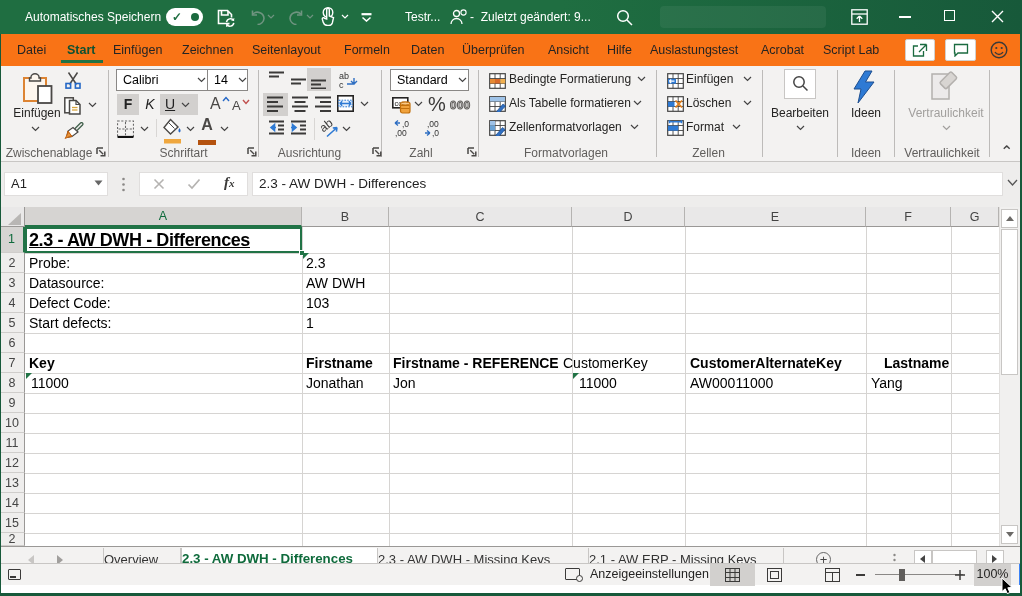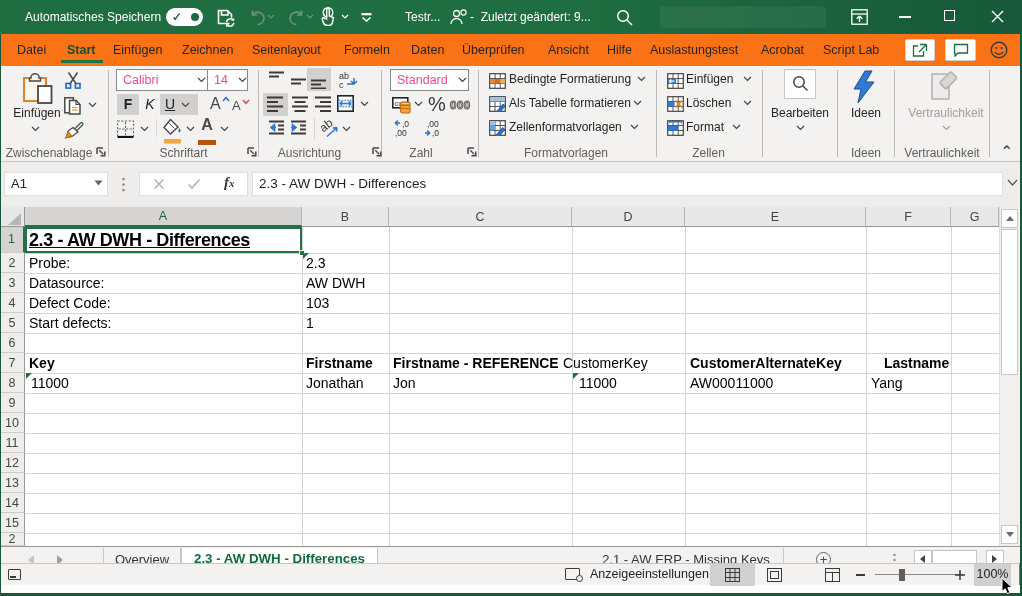--- a/index.html
+++ b/index.html
@@ -18,35 +18,35 @@
 
 #tabrow { left:0; top:34px; width:1022px; height:32px; background:#f97316; border-left:1px solid #17593a; border-right:1px solid #17593a;}
 .rtab { position:absolute; top:0; height:32px; line-height:32px; font-size:12.5px; color:#252423; white-space:nowrap; }
 #starttab { font-weight:bold; color:#0f5132; }
 #startline { left:60px; top:26px; width:42px; height:3px; background:#217346; }
 
 #ribbon { left:0; top:66px; width:1022px; height:96px; background:#f3f2f1; border-bottom:1px solid #c8c6c4; border-left:1px solid #17593a; border-right:1px solid #17593a;}
 .gsep { position:absolute; top:4px; height:87px; width:1px; background:#bdbbb9; }
 .glabel { position:absolute; top:80px; height:16px; font-size:12px; color:#605e5c; text-align:center; white-space:nowrap; }
 .rbtn-lbl { position:absolute; font-size:12px; color:#252423; white-space:nowrap; }
-.combo { position:absolute; background:#fff; border:1px solid #8a8886; font-size:12.5px; color:#ec4899; }
+.combo { position:absolute; background:#fff; border:1px solid #8a8886; font-size:12.5px; color:#000000; }
 
 #fbar { left:0; top:162px; width:1022px; height:45px; background:#eeedec; border-left:1px solid #17593a; border-right:1px solid #17593a; }
 .fbox { position:absolute; top:10px; height:24px; background:#fff; border:1px solid #e0dedd; }
 
 #grid { left:0; top:207px; width:1022px; height:339px; background:#fff; overflow:hidden;}
 #leftedge { left:0; top:34px; width:1px; height:562px; background:#17593a; }
 .colhdr { position:absolute; top:0; height:20px; background:#e9e8e8; border-right:1px solid #b5b3b1; border-bottom:1px solid #9a9896; font-size:12.5px; color:#444; text-align:center; line-height:20px; }
 .rowhdr { position:absolute; left:0; width:25px; background:#efeeed; border-right:1px solid #9a9896; border-bottom:1px solid #cfcdcb; font-size:12.5px; color:#444; text-align:center; }
 .cell { position:absolute; font-size:14px; color:#000; white-space:nowrap; overflow:hidden; }
 .gl-v { position:absolute; width:1px; background:#d6d4d2; }
 .gl-h { position:absolute; height:1px; background:#d6d4d2; }
 
 #sheettabs { left:0; top:546px; width:1022px; height:25px; background:#f3f2f1; border-top:1px solid #9a9896; border-left:1px solid #17593a; border-right:1px solid #17593a;}
-.stab { position:absolute; top:1px; height:24px; line-height:23px; font-size:13px; color:#333; text-align:center; border-right:1px solid #c8c6c4; }
+.stab { position:absolute; top:1px; height:24px; line-height:23px; font-size:13px; color:#333; border-right:1px solid #c8c6c4; }
 
 #statusbar { left:0; top:563px; width:1022px; height:22px; background:#f3f2f1; border-top:1px solid #c8c6c4; border-left:1px solid #17593a; border-right:3px solid #3b82f6; font-size:12px; color:#333; }
 #bottomedge { left:0; top:593px; width:1022px; height:3px; background:#17593a; }
 #rightedge { left:1020px; top:34px; width:2px; height:562px; background:#17593a; }
 </style>
 </head>
 <body>
 <div class="abs" id="titlebar">
   <div class="t" style="left:25px;">Automatisches Speichern</div>
   <div class="abs" id="toggle">
@@ -608,20 +608,21 @@
 <div class="abs" style="left:1006px;top:9px;width:0;height:0;border-left:4px solid transparent;border-right:4px solid transparent;border-bottom:5px solid #6b6966;"></div>
 <div class="abs" style="left:1001px;top:22px;width:17px;height:146px;background:#fff;border:1px solid #c8c6c4;"></div>
 <div class="abs" style="left:1001px;top:318px;width:17px;height:19px;background:#fff;border:1px solid #c8c6c4;"></div>
 <div class="abs" style="left:1006px;top:325px;width:0;height:0;border-left:4px solid transparent;border-right:4px solid transparent;border-top:5px solid #6b6966;"></div>
 </div>
 <div class="abs" id="sheettabs">
 <div class="abs" style="left:27px;top:8px;width:0;height:0;border-top:5px solid transparent;border-bottom:5px solid transparent;border-right:6px solid #c8c6c4;"></div>
 <div class="abs" style="left:56px;top:8px;width:0;height:0;border-top:5px solid transparent;border-bottom:5px solid transparent;border-left:6px solid #a19f9d;"></div>
 <div class="stab" style="left:102px;width:78px;border-left:1px solid #c8c6c4;">Overview</div>
 <div class="stab" style="left:180px;width:197px;background:#fff;color:#0f6b3c;font-weight:bold;border-left:1px solid #c8c6c4;border-bottom:2px solid #217346;line-height:21px;font-size:13.3px;">2.3 - AW DWH - Differences</div>
+<div class="stab" style="left:377px;width:211px;">2.3 - AW DWH - Missing Keys</div>
 <div class="stab" style="left:588px;width:195px;">2.1 - AW ERP - Missing Keys</div>
 <div class="abs" style="left:815px;top:5px;width:15px;height:15px;border:1px solid #666;border-radius:50%;color:#444;font-size:13px;line-height:13px;text-align:center;">+</div>
 <svg class="abs" style="left:892px;top:6px;" width="3" height="14" viewBox="0 0 3 14">
       <circle cx="1.5" cy="2" r="1.2" fill="#8a8886"></circle>
       <circle cx="1.5" cy="7" r="1.2" fill="#8a8886"></circle>
       <circle cx="1.5" cy="12" r="1.2" fill="#8a8886"></circle>
     </svg>
 <div class="abs" style="left:913px;top:3px;width:90px;height:19px;background:#f1f0ef;"></div>
 <div class="abs" style="left:913px;top:3px;width:18px;height:19px;background:#fff;border:1px solid #c8c6c4;"></div>
 <div class="abs" style="left:919px;top:8px;width:0;height:0;border-top:4px solid transparent;border-bottom:4px solid transparent;border-right:5px solid #444;"></div>

